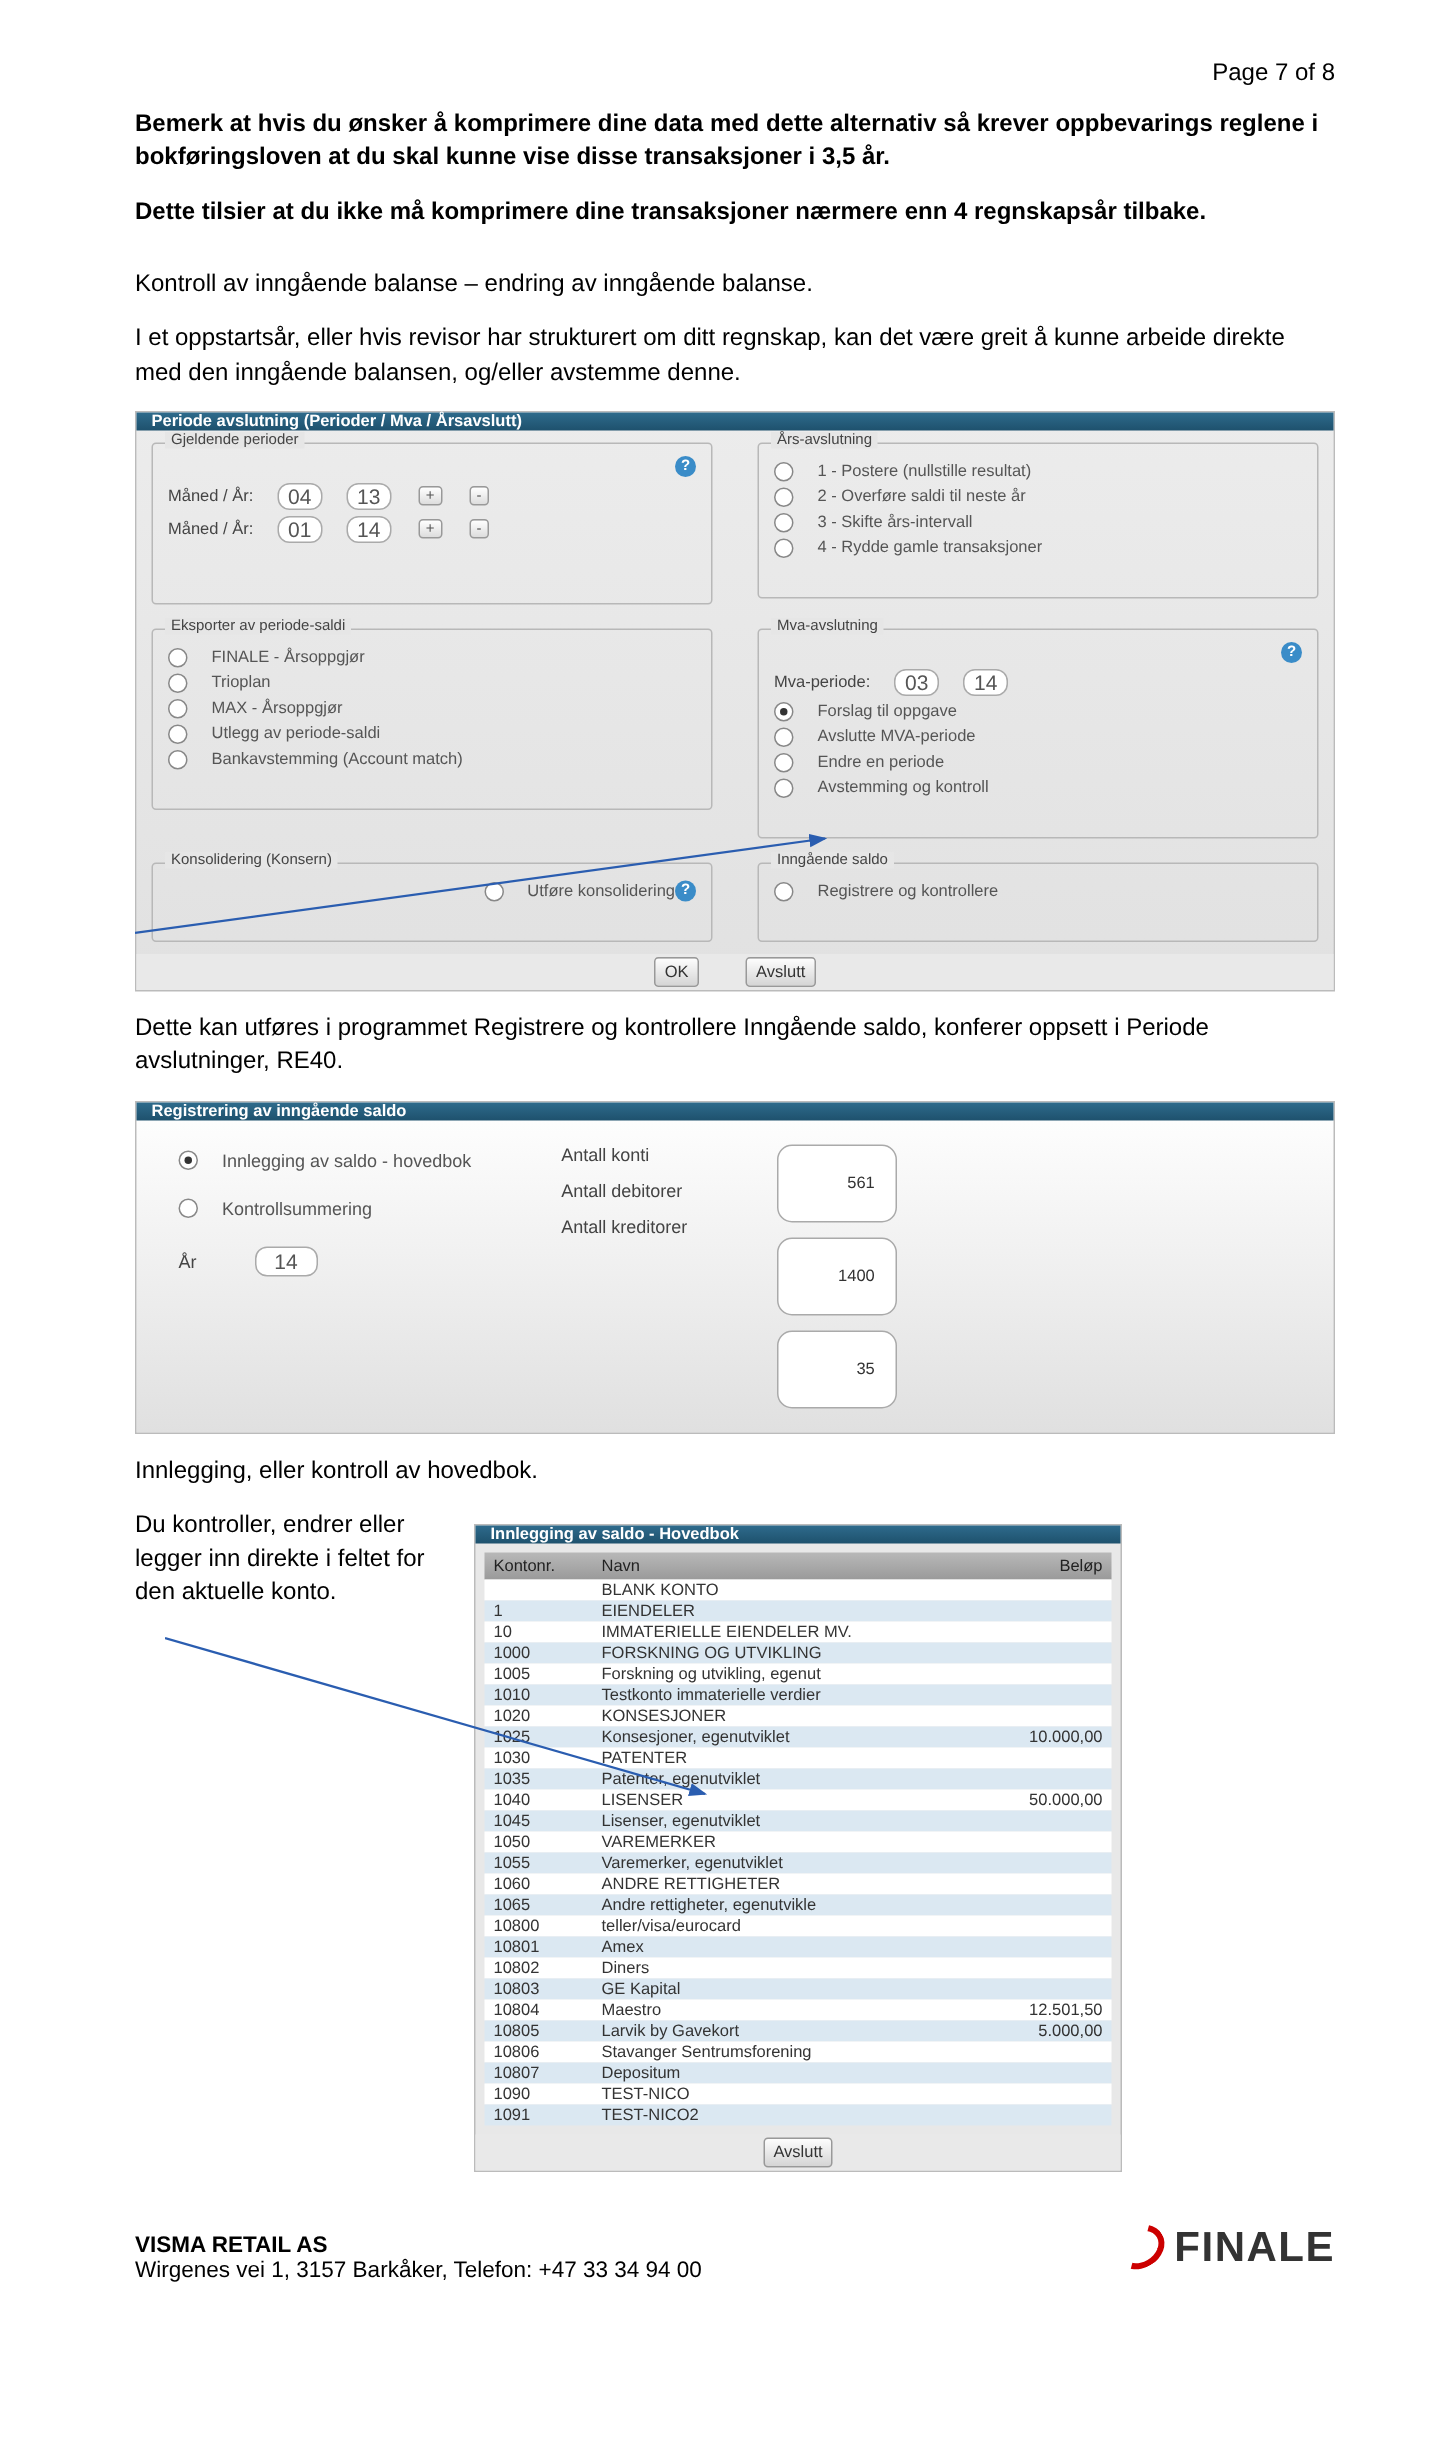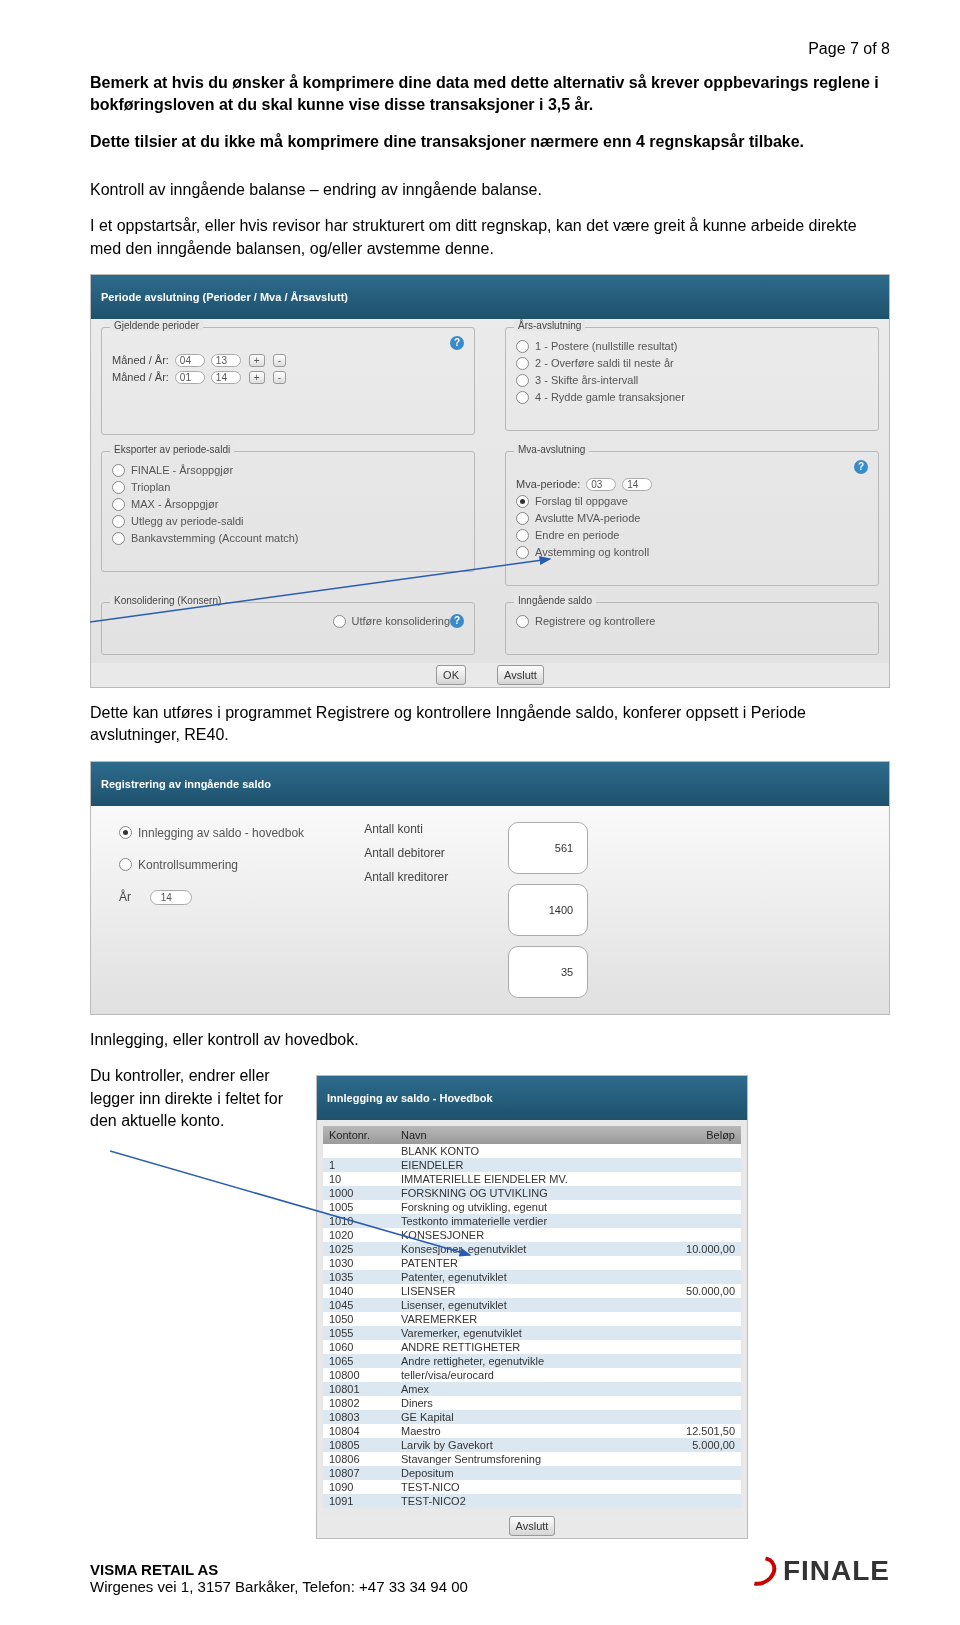--- a/index.html
+++ b/index.html
@@ -3,49 +3,49 @@
 <meta charset="utf-8">
 <style>
   body{margin:0;font-family:Arial,Helvetica,sans-serif;background:#fff;color:#000;width:960px}
   .page{padding:40px 70px 20px 90px}
   .header-r{text-align:right;font-size:16px}
   .body-text{font-size:16px;line-height:1.4;margin:14px 0}
   .bold{font-weight:bold}
   .blue-head{color:#000000;font-size:16px;margin-top:28px}
   
   .dlg{background:linear-gradient(#ececec,#e1e1e1);border:1px solid #bbb;font-size:11px;color:#333;margin:10px 0}
-  .dlg-title{background:linear-gradient(#2e6b8c,#1e516d);color:#fff;font-weight:bold;padding:16px 10px;font-size:11px}
+  .dlg-title{background:linear-gradient(#2e6b8c,#1e516d);color:#fff;font-weight:bold;padding:0 10px;font-size:11px}
   .fieldset{border:1px solid #b8b8b8;border-radius:3px;margin:8px 10px;padding:8px 10px 22px;position:relative}
   .legend{position:absolute;top:-8px;left:8px;background:#e6e6e6;padding:0 4px;font-size:10px;color:#444}
   .row2{display:flex;gap:10px}
   .row2>div{flex:1}
   .help{display:inline-block;width:14px;height:14px;border-radius:50%;background:#3a8cc8;color:#fff;text-align:center;font-size:10px;line-height:14px;font-weight:bold}
-  .radio-row{display:flex;align-items:center;gap:6px;margin:4px 0;color:#555}
+  .radio-row{display:flex;align-items:center;gap:16px;margin:4px 0;color:#555}
   .radio{width:11px;height:11px;border:1px solid #888;border-radius:50%;display:inline-block;background:#fff;position:relative}
   .radio.sel::after{content:"";width:5px;height:5px;border-radius:50%;background:#333;position:absolute;left:3px;top:3px}
-  .inp{border:1px solid #aaa;border-radius:8px;padding:0 4px;font-size:10px;display:inline-block;min-width:20px;background:#fff}
+  .inp{border:1px solid #aaa;border-radius:8px;padding:0 4px;font-size:14px;display:inline-block;min-width:20px;text-align:center;background:#fff}
   .spin{border:1px solid #999;background:linear-gradient(#fff,#ddd);padding:0 4px;font-size:10px;margin-left:2px;border-radius:3px}
   .btn{background:linear-gradient(#fdfdfd,#d5d5d5);border:1px solid #999;border-radius:3px;padding:3px 6px;font-size:11px;margin:0 14px}
   .btnbar{text-align:center;padding:6px;background:#e9e9e9}
   .lbl{color:#444}
   
   .dlg2{background:linear-gradient(#fff,#e0e0e0);font-size:12px}
   .dlg2 .body{padding:16px 28px;display:flex;gap:60px}
   .dlg2 .col{display:flex;flex-direction:column;gap:10px}
   .oval{border:1px solid #aaa;border-radius:10px;padding:19px 14px;background:#fff;text-align:right;font-size:11px;display:inline-block;min-width:50px}
   
   .dlg3{font-size:11px;background:#e8e8e8;width:430px}
   .th{background:linear-gradient(#b8b8b8,#9a9a9a);color:#222;font-weight:normal;display:flex;padding:2px 0}
   .th>div,.tr>div{padding:1px 6px}
   .c1{width:60px}
   .c2{flex:1}
   .c3{width:80px;text-align:right}
   .tr{display:flex;background:#fff}
   .tr.alt{background:#dbe8f2}
-  .footer-left{font-size:15px;margin-top:12px}
+  .footer-left{font-size:15px;margin-top:30px}
   .logo{float:right;margin-top:-40px;display:flex;align-items:center;gap:6px}
   .logo-swirl{width:34px;height:28px;position:relative}
   .logo-swirl::before{content:"";position:absolute;width:26px;height:20px;border:4px solid #c00;border-top-color:transparent;border-left-color:transparent;border-radius:50%;transform:rotate(-30deg)}
   .logo-txt{font-size:28px;font-weight:bold;color:#333;letter-spacing:1px}
   
   .arrow-svg{position:absolute;pointer-events:none}
   .wrap{position:relative}
 </style>
 </head>
 <body>

